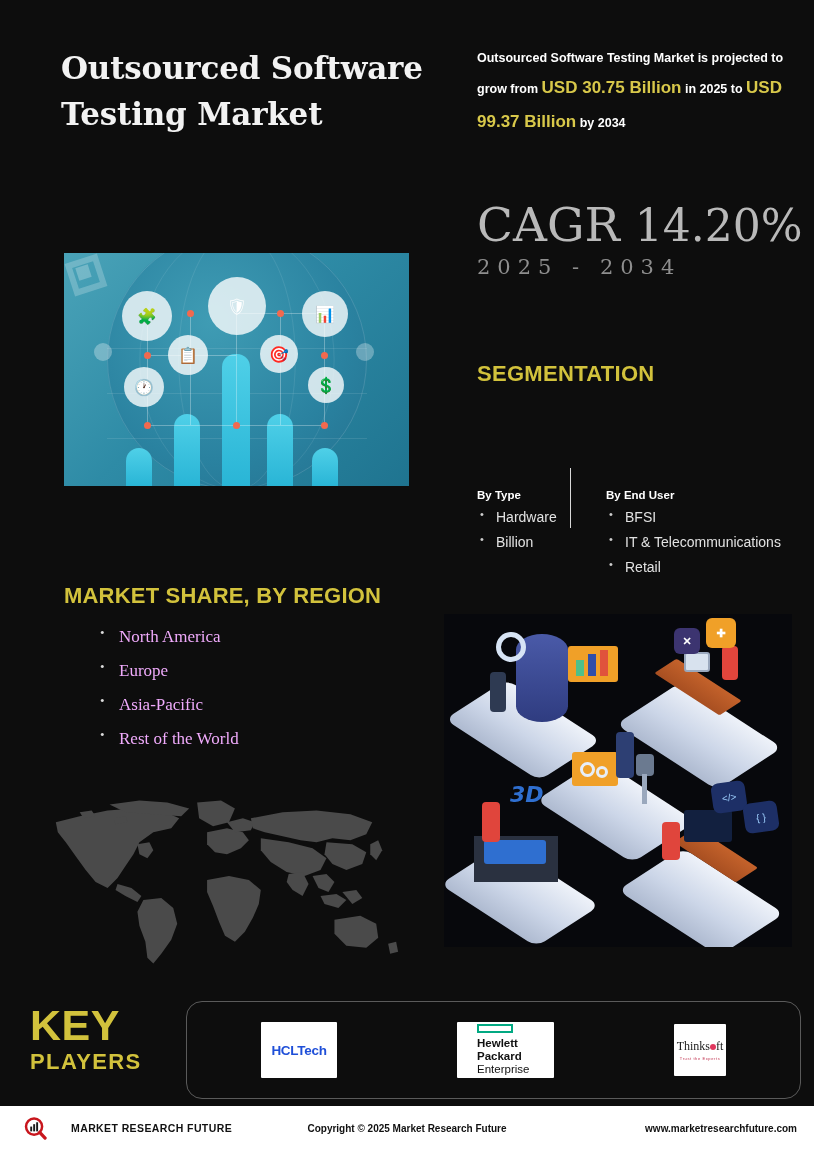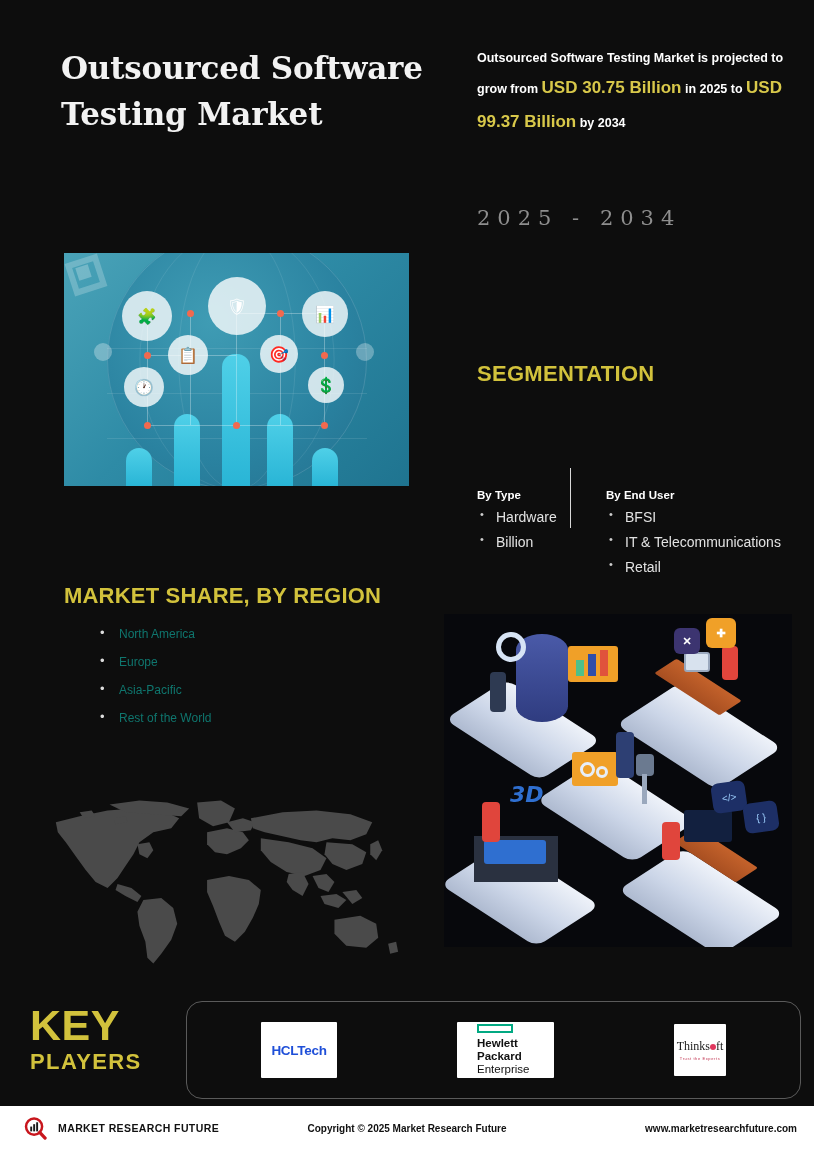--- a/index.html
+++ b/index.html
@@ -146,22 +146,22 @@
   
   #region-title {
     position:absolute; left:64px; top:583px;
     font-size:22px; font-weight:bold; color:#d2c23c;
     letter-spacing:0.2px;
   }
   #region-list {
     position:absolute; left:100px; top:627px; list-style:none;
   }
   #region-list li {
-    font-size:12px; color:#0f766e; margin-bottom:14px;
-    padding-left:19px; position:relative; white-space:nowrap;
+    font-size:17px; color:#f0abfc; margin-bottom:14px;
+    padding-left:19px; position:relative; white-space:nowrap;font-family:Liberation Serif, serif;
   }
   #region-list li::before {
     content:"\2022"; position:absolute; left:0; top:-2px;
     color:#dcdcdc; font-size:13px;
   }
 
   
   #worldmap {
     position:absolute; left:22px; top:792px; width:398px; height:186px;
   }
@@ -275,21 +275,21 @@
     font-family:"Liberation Serif", serif; letter-spacing:.2px;
   }
 
   
   #footer {
     position:absolute; left:0; bottom:0; width:814px; height:44px;
     background:#fff;
     display:flex; align-items:center;
   }
   #footer-brand {
-    position:absolute; left:24px; display:flex; align-items:center; gap:11px;
+    position:absolute; left:24px; display:flex; align-items:center; gap:24px;
   }
   #mrf-logo { width:23px; height:23px; position:relative; }
   #footer-brand .bname {
     font-size:10.5px; font-weight:bold; color:#111; letter-spacing:.4px;
   }
   #footer-copy {
     position:absolute; left:50%; transform:translateX(-50%);
     font-size:10px; font-weight:bold; color:#111;
   }
   #footer-url {
@@ -304,20 +304,24 @@
 
 <div id="projection">
   <span>Outsourced Software Testing Market is projected to grow from</span>
   <span class="gold">USD 30.75 Billion</span>
   <span>in 2025 to</span>
   <span class="gold">USD 99.37 Billion</span>
   <span>by 2034</span>
 </div>
 
 <div id="cagr-wrap">
+  <div id="cagr">
+    <span>CAGR</span>
+    <span class="pct">14.20%</span>
+  </div>
   <div id="cagr-years">2025 - 2034</div>
 </div>
 
 <div id="segmentation-title">SEGMENTATION</div>
 <div id="seg-cols">
   <div class="col type">
     <h4>By Type</h4>
     <ul>
       <li>Hardware</li>
       <li>Billion</li>

